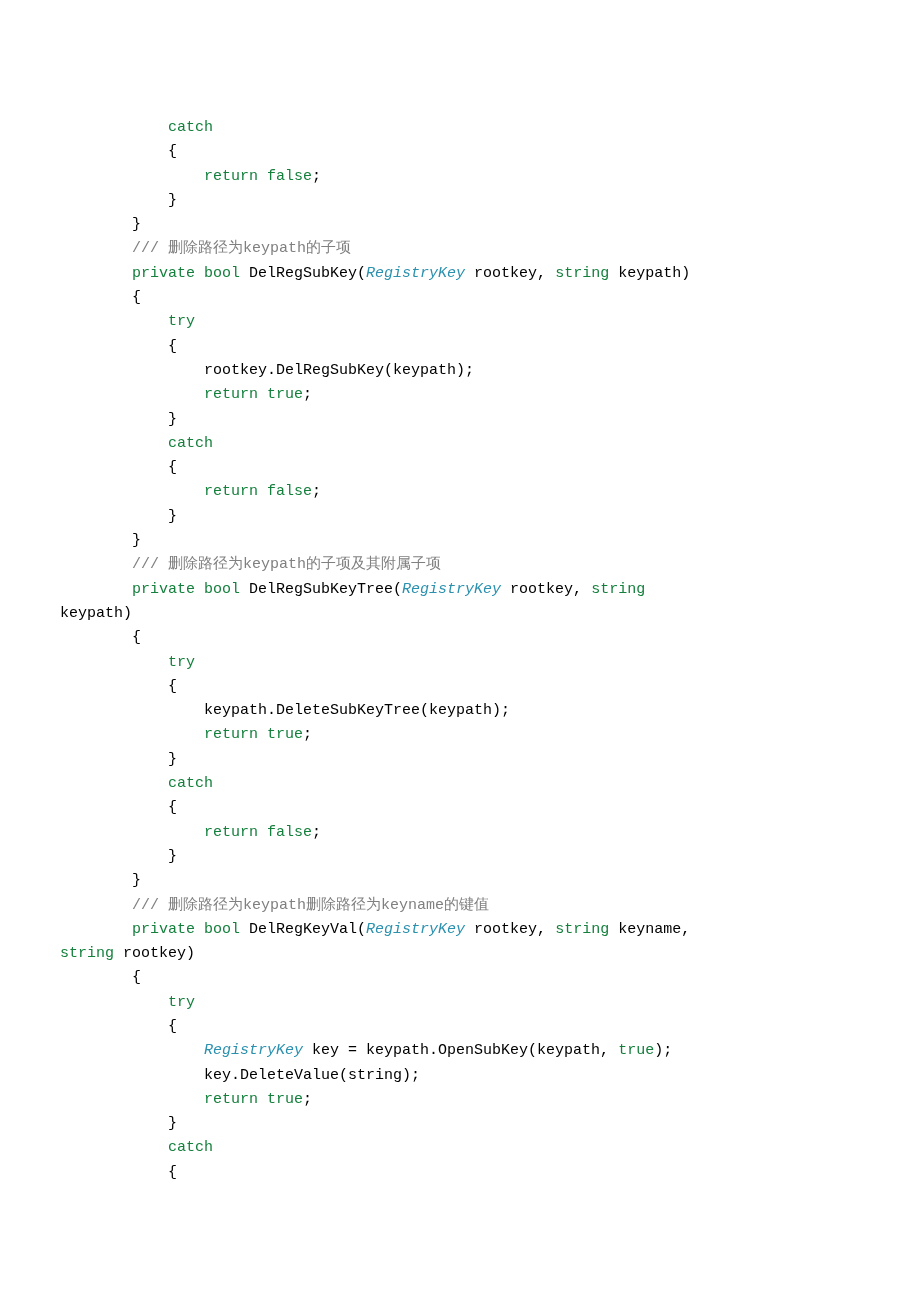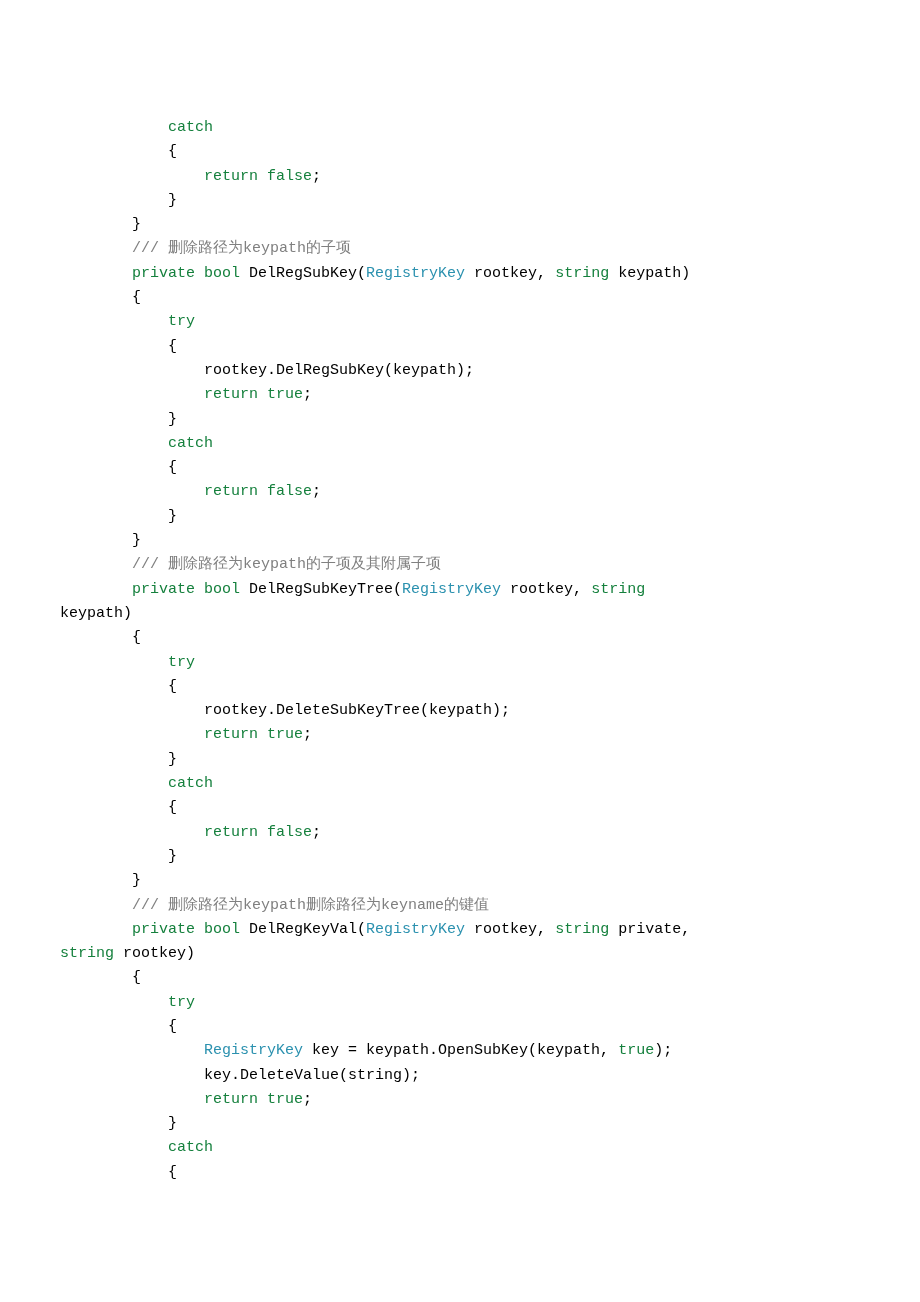--- a/index.html
+++ b/index.html
@@ -12,21 +12,21 @@
     color: #000000;
   }
   .page {
     width: 920px;
     min-height: 1302px;
     padding: 116px 60px 60px 60px;
     box-sizing: border-box;
     white-space: pre;
   }
   .kw { color: #15803d; }
-  .type { color: #2b91af; }
+  .type { color: #2b91af; font-style: italic; }
   .comment { color: #808080; }
   .comment .gray { color: #808080; }
 </style>
 </head>
 <body>
 
 <div class="page"><span><span class="kw">            catch</span></span>
 <span>            {</span>
 <span><span class="kw">                return </span><span class="kw">false</span><span>;</span></span>
 <span>            }</span>
@@ -43,30 +43,30 @@
 <span>            {</span>
 <span><span class="kw">                return </span><span class="kw">false</span><span>;</span></span>
 <span>            }</span>
 <span>        }</span>
 <span class="comment"><span>        /// </span><span class="gray">删除路径为</span><span class="gray">keypath</span><span class="gray">的子项及其附属子项</span></span>
 <span><span class="kw">        private </span><span class="kw">bool</span><span> DelRegSubKeyTree(</span><span class="type">RegistryKey</span><span> rootkey, </span><span class="kw">string</span><span> </span></span>
 <span>keypath)</span>
 <span>        {</span>
 <span><span class="kw">            try</span></span>
 <span>            {</span>
-<span>                rootkey.DeleteSubKeyTree(keypath);</span>
+<span>                keypath.DeleteSubKeyTree(keypath);</span>
 <span><span class="kw">                return </span><span class="kw">true</span><span>;</span></span>
 <span>            }</span>
 <span><span class="kw">            catch</span></span>
 <span>            {</span>
 <span><span class="kw">                return </span><span class="kw">false</span><span>;</span></span>
 <span>            }</span>
 <span>        }</span>
 <span class="comment"><span>        /// </span><span class="gray">删除路径为</span><span class="gray">keypath</span><span class="gray">删除路径为</span><span class="gray">keyname</span><span class="gray">的键值</span></span>
-<span><span class="kw">        private </span><span class="kw">bool</span><span> DelRegKeyVal(</span><span class="type">RegistryKey</span><span> rootkey, </span><span class="kw">string</span><span> private, </span></span>
+<span><span class="kw">        private </span><span class="kw">bool</span><span> DelRegKeyVal(</span><span class="type">RegistryKey</span><span> rootkey, </span><span class="kw">string</span><span> keyname, </span></span>
 <span><span class="kw">string</span><span> rootkey)</span></span>
 <span>        {</span>
 <span><span class="kw">            try</span></span>
 <span>            {</span>
 <span><span>                </span><span class="type">RegistryKey</span><span> key = keypath.OpenSubKey(keypath, </span><span class="kw">true</span><span>);</span></span>
 <span>                key.DeleteValue(string);</span>
 <span><span class="kw">                return </span><span class="kw">true</span><span>;</span></span>
 <span>            }</span>
 <span><span class="kw">            catch</span></span>
 <span>            {</span></div>

